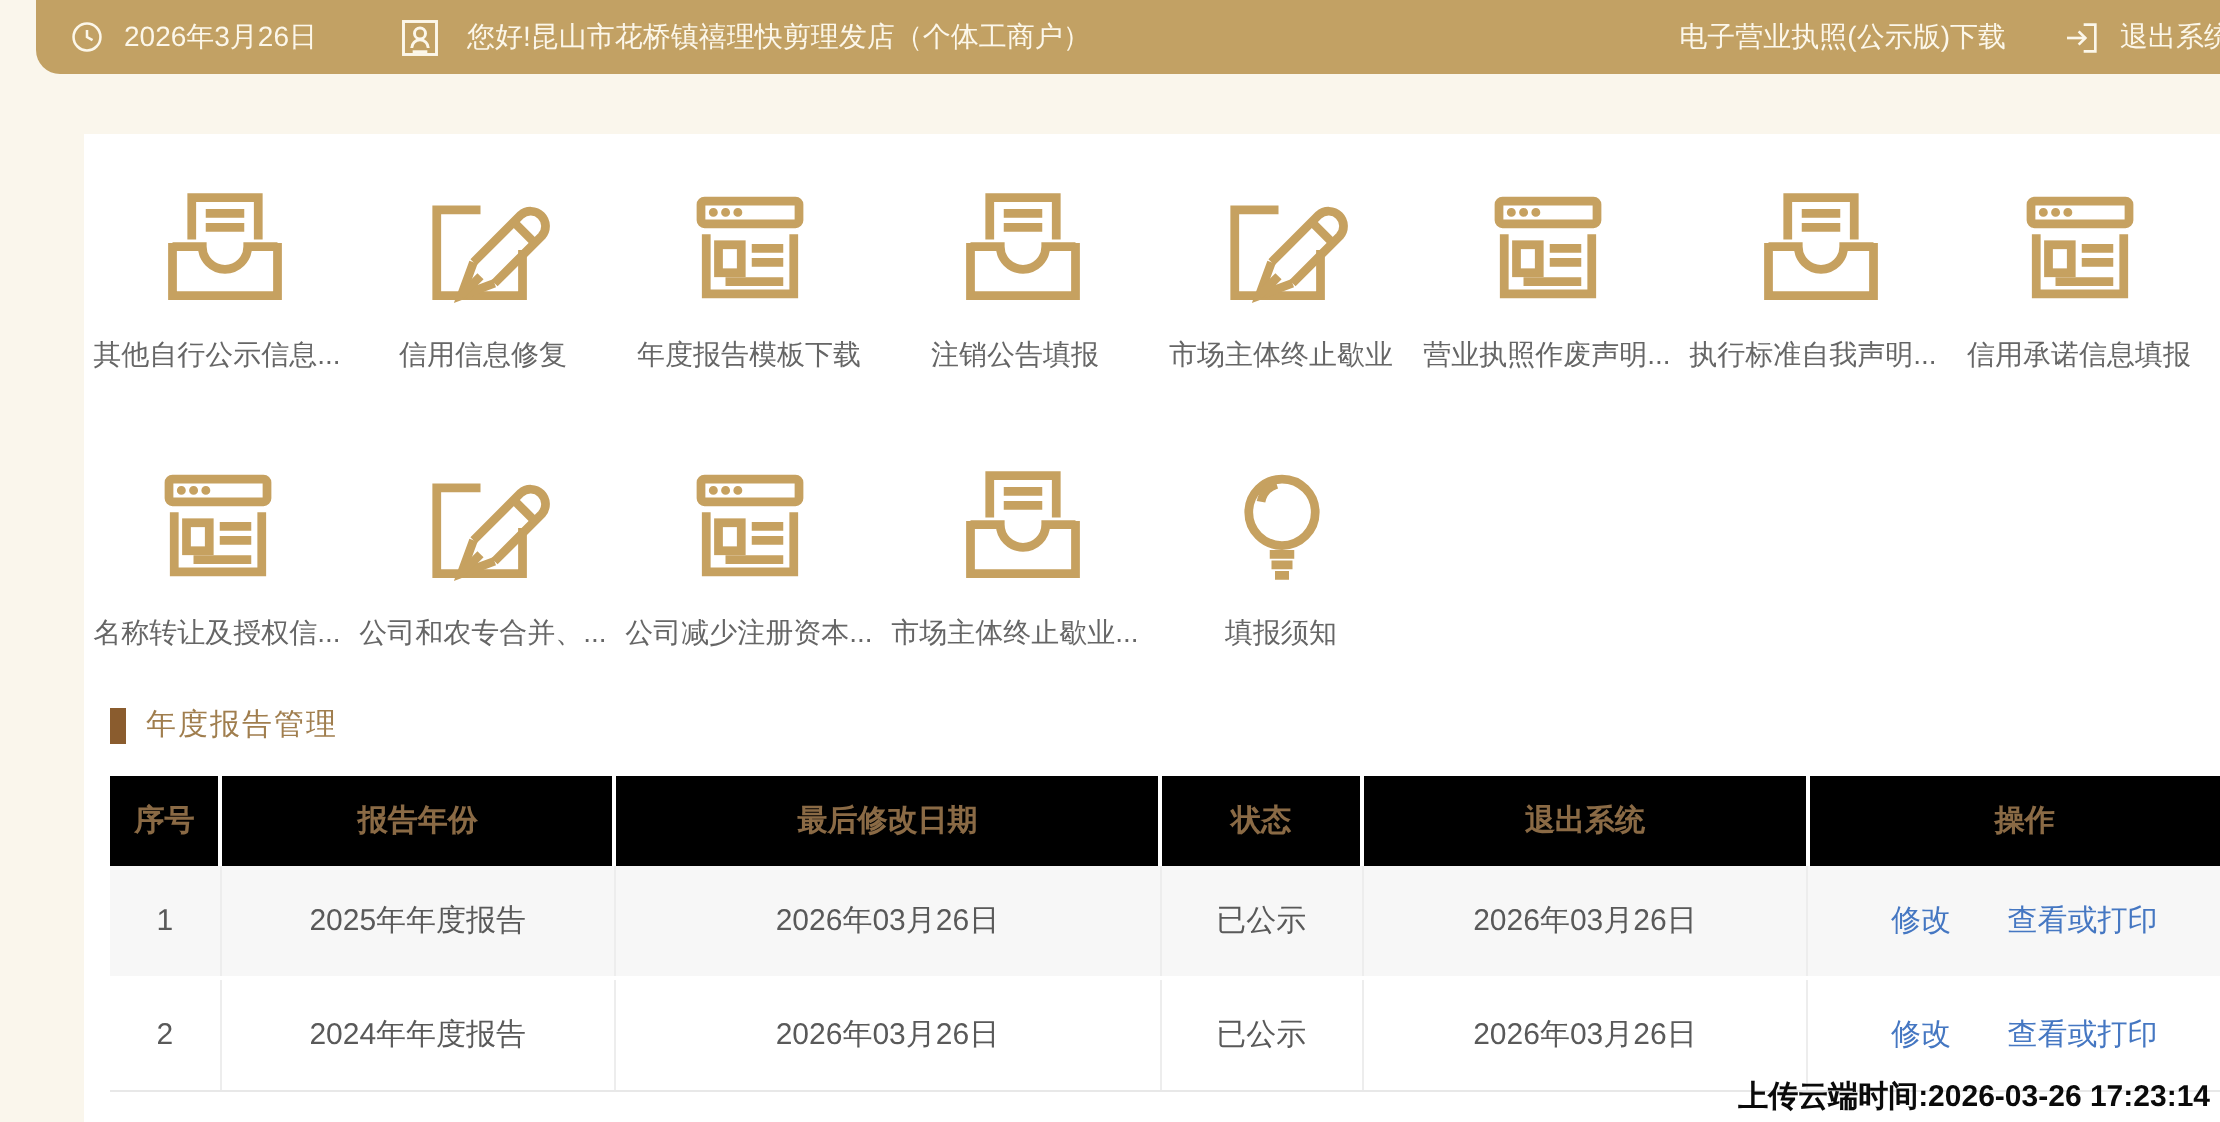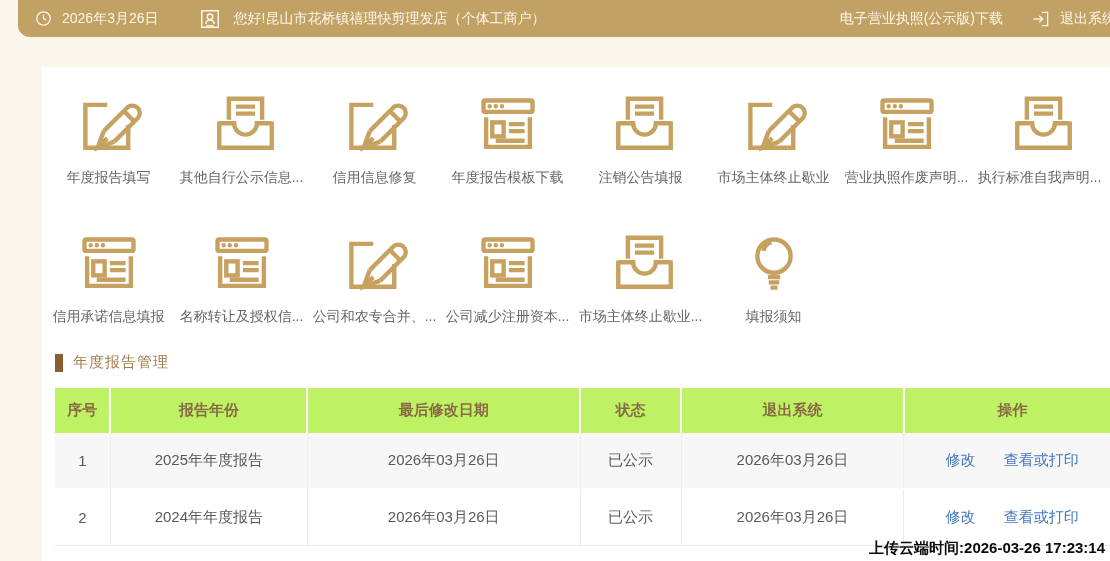--- a/index.html
+++ b/index.html
@@ -33,21 +33,21 @@
   .menu-item .ic { width:70px; height:70px; display:block; }
   .menu-item .ic svg { width:70px; height:70px; stroke:#c6a160; fill:none; stroke-width:5; }
   .menu-label { margin-top:9px; font-size:14px; color:#666; white-space:nowrap; }
   
   .section-head { display:flex; align-items:center; margin:27px 0 0 13px; }
   .section-bar { width:8px; height:18px; background:#8a5c2e; margin-right:10px; }
   .section-title { font-size:15px; color:#a07e4e; letter-spacing:1px; }
   
   table { border-collapse:collapse; margin:16px 0 0 13px; width:calc(100% - 13px); table-layout:fixed; }
   th {
-    background:#bef264; color:#8a6a45; font-size:15px; font-weight:bold;
+    background:#000000; color:#8a6a45; font-size:15px; font-weight:bold;
     height:45px; border-right:2px solid #fff; text-align:center;
   }
   th:last-child { border-right:none; }
   td {
     height:56px; text-align:center; font-size:15px; color:#595959;
     border-right:1px solid #ededed; border-bottom:2px solid #fff; background:#fff;
   }
   td:last-child { border-right:none; }
   tr.odd td { background:#f7f7f7; }
   tbody tr:last-child td { border-bottom:1px solid #e8e8e8; }
@@ -121,26 +121,20 @@
     </span>
     <span class="logout-label">退出系统</span>
   </span>
 </div>
 
 <div class="panel">
 
   <div class="menu-grid">
     <div class="menu-item">
       <span class="ic"><svg viewBox="0 0 80 80">
-            <use href="#edit-icon"></use>
-          </svg></span>
-      <span class="menu-label">年度报告填写</span>
-    </div>
-    <div class="menu-item">
-      <span class="ic"><svg viewBox="0 0 80 80">
             <use href="#inbox-icon"></use>
           </svg></span>
       <span class="menu-label">其他自行公示信息...</span>
     </div>
     <div class="menu-item">
       <span class="ic"><svg viewBox="0 0 80 80">
             <use href="#edit-icon"></use>
           </svg></span>
       <span class="menu-label">信用信息修复</span>
     </div>

